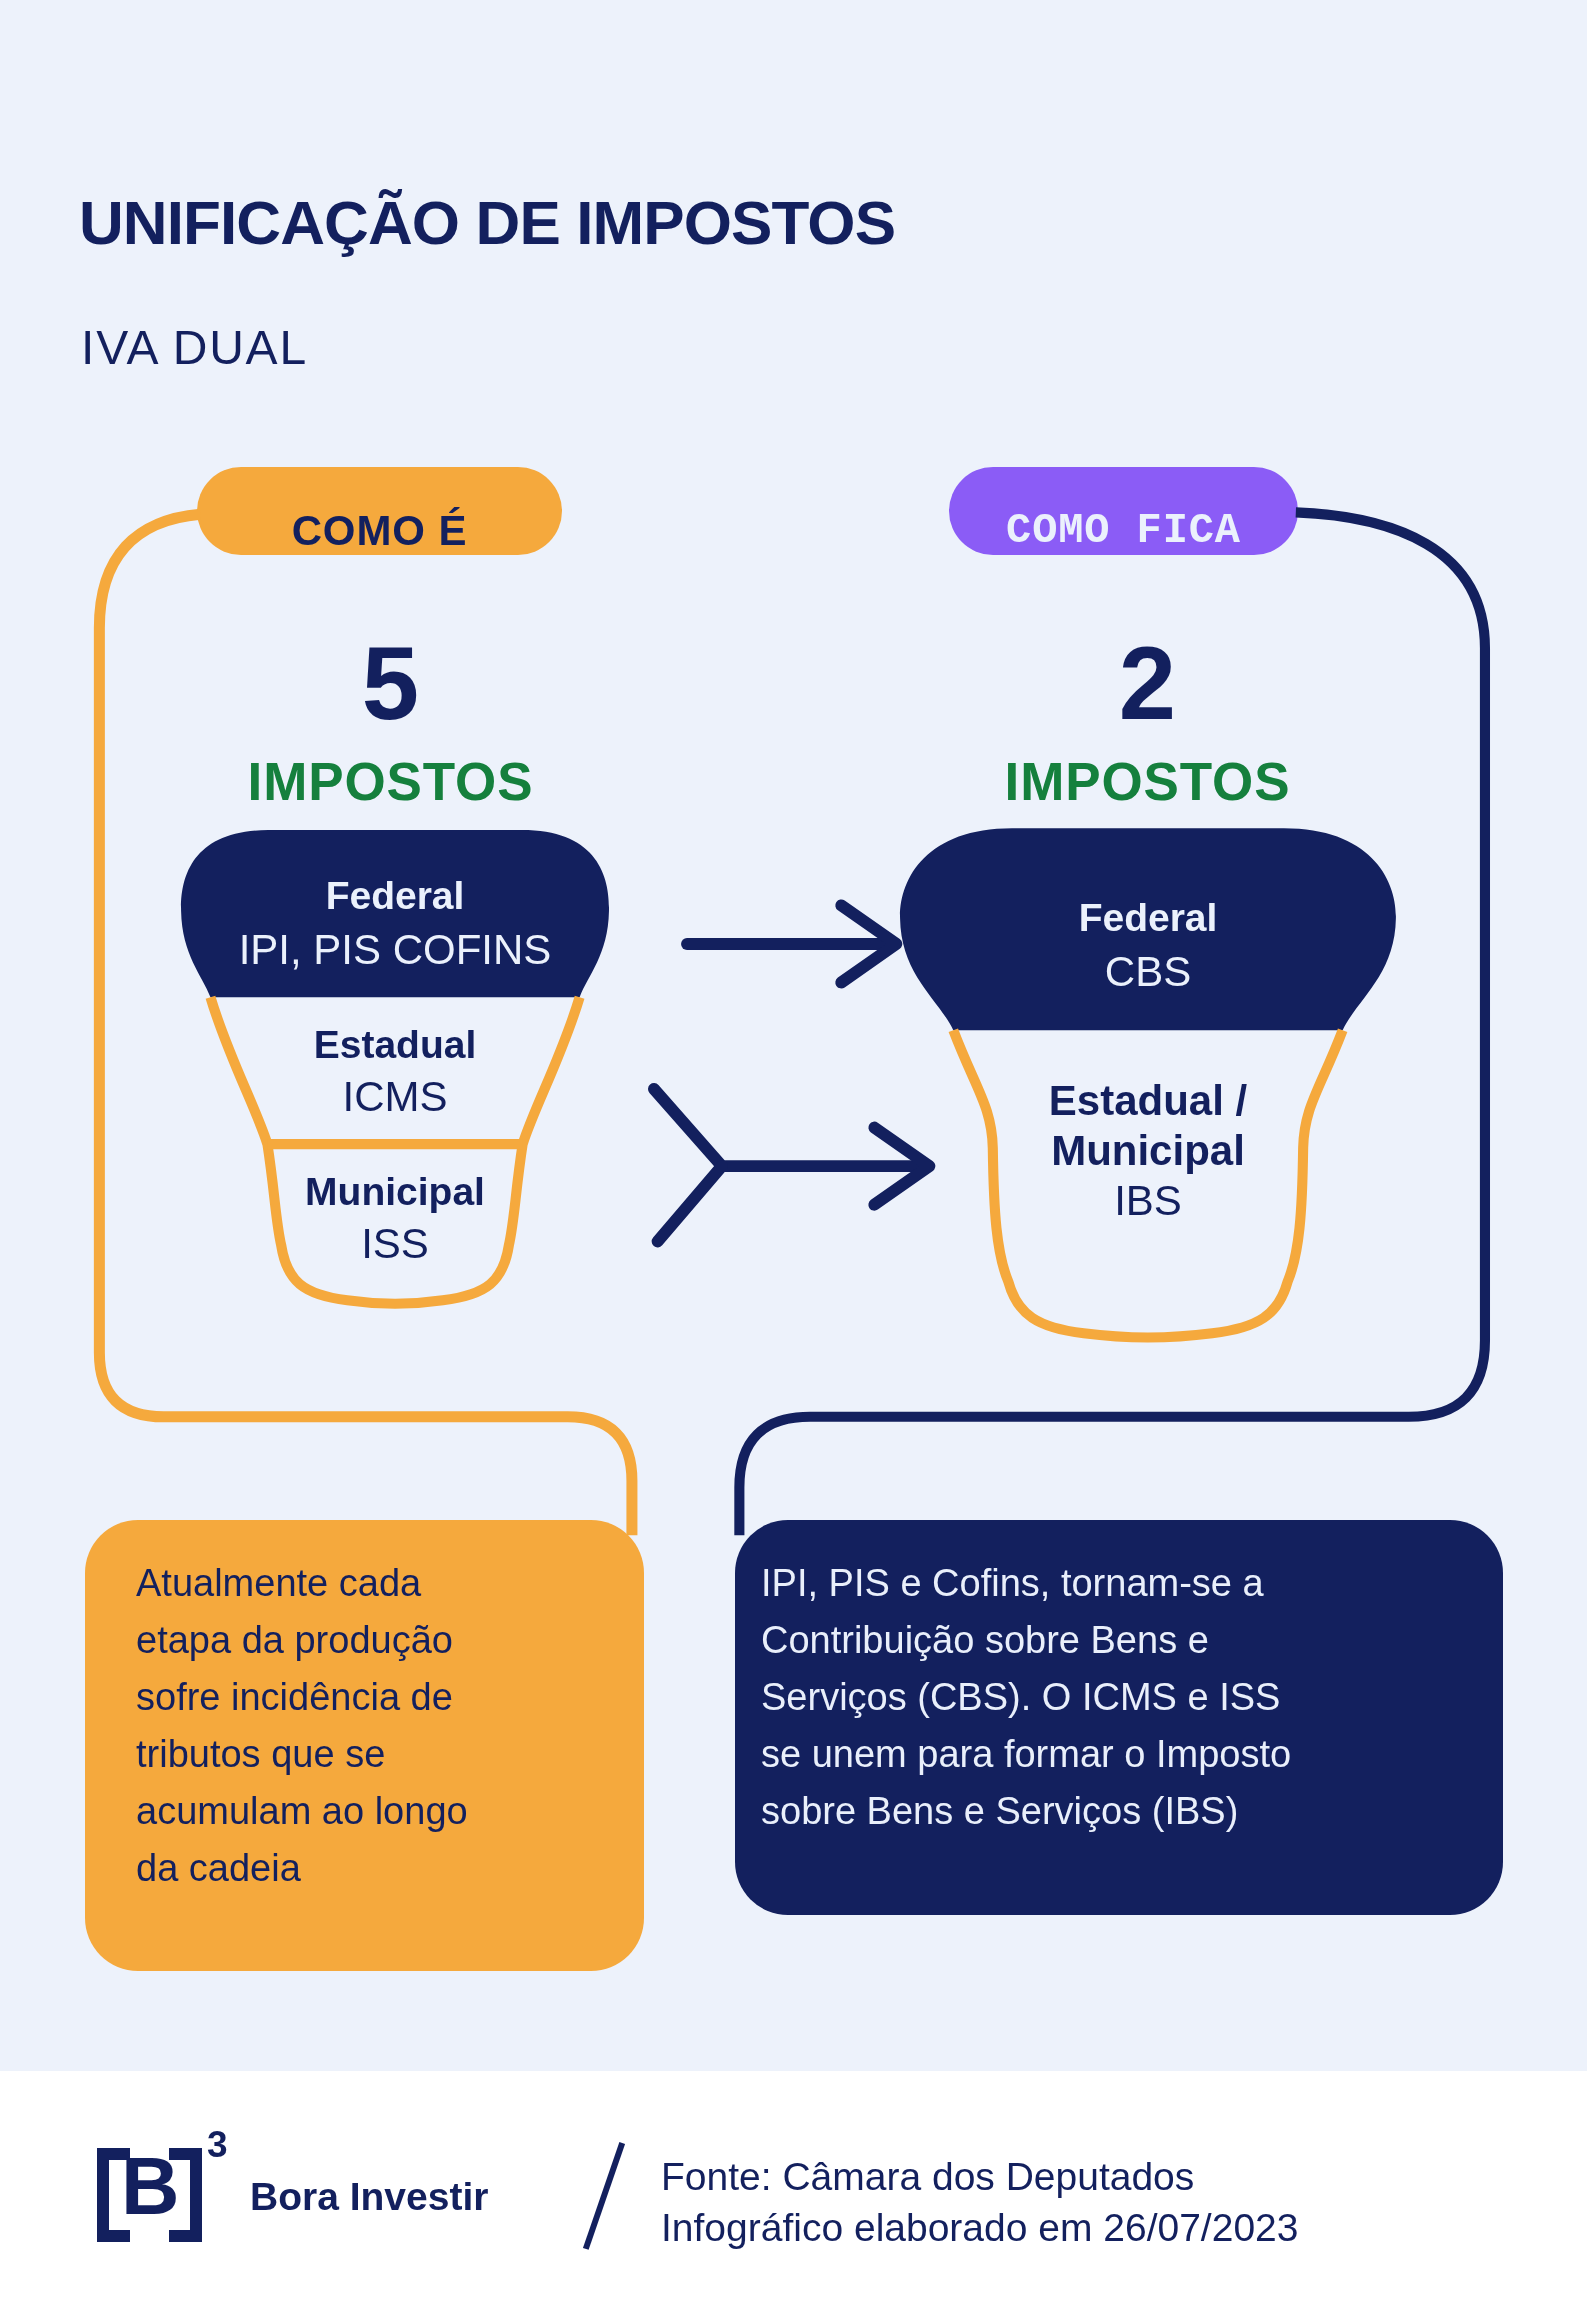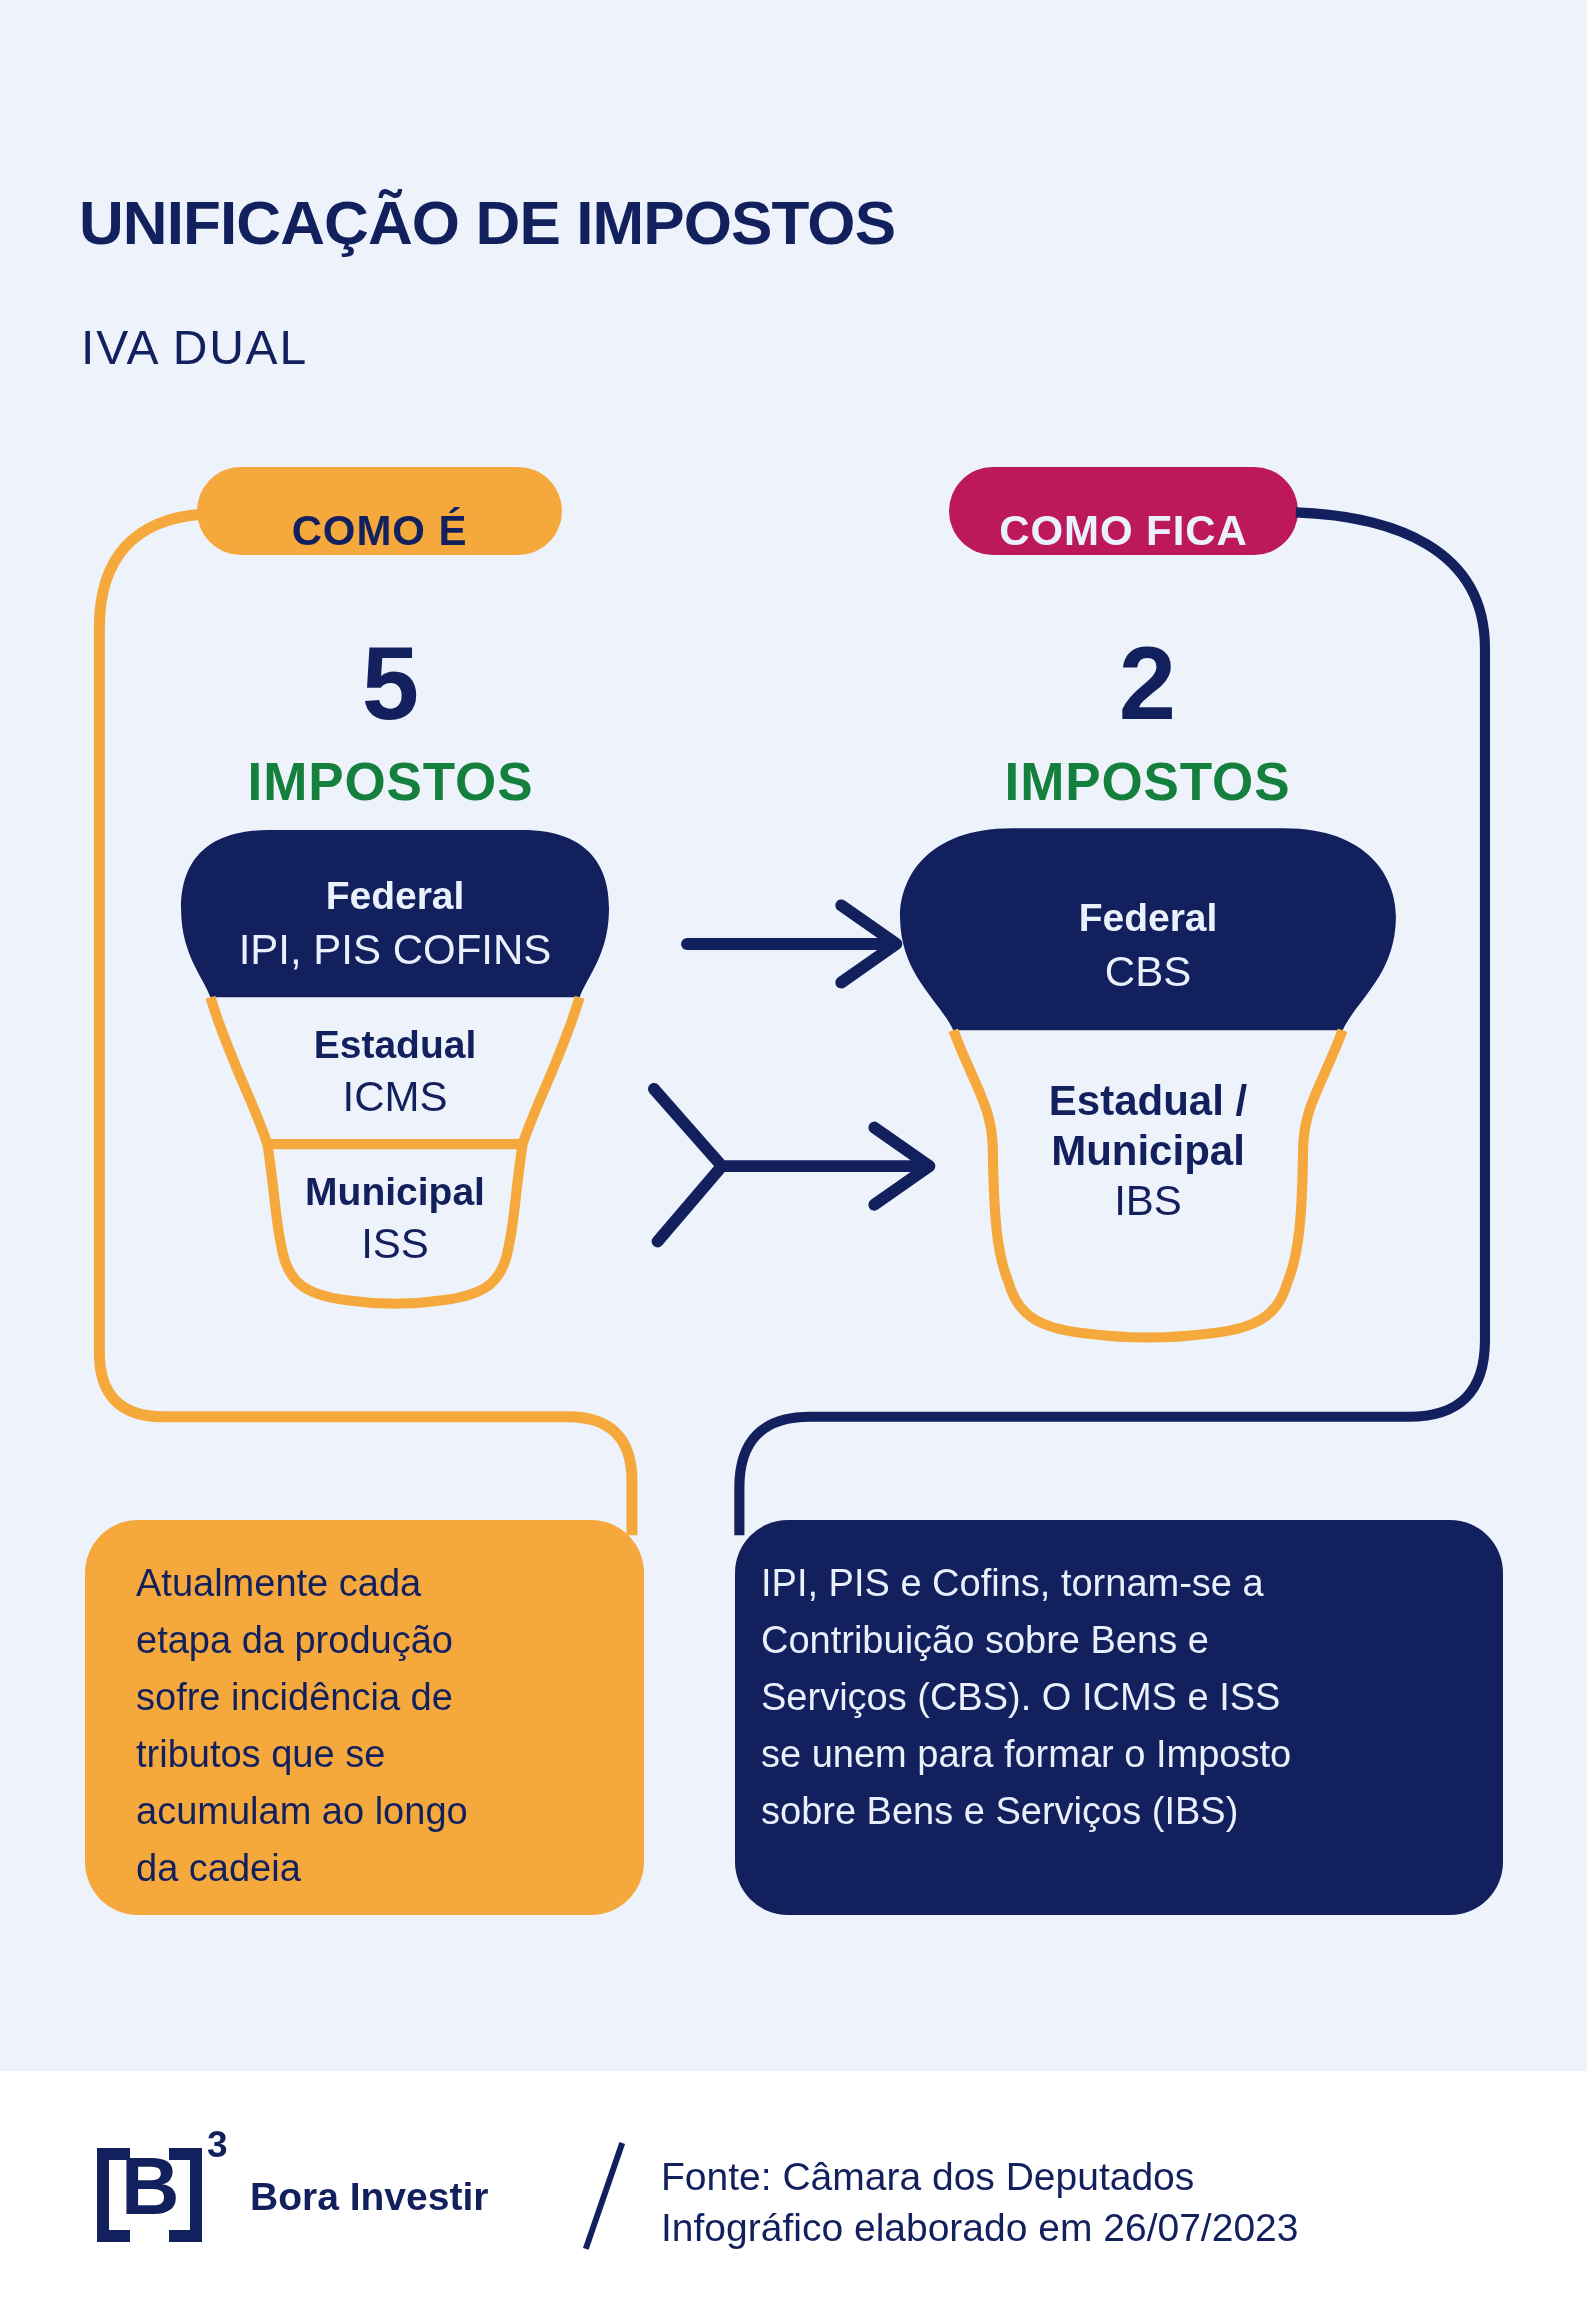--- a/index.html
+++ b/index.html
@@ -21,21 +21,21 @@
     left:81px;top:320px;
     font-size:48px;font-weight:400;letter-spacing:1.8px;
     color:#13205e;
   }
   .pill{
     top:467px;height:88px;border-radius:44px;
     font-size:42px;font-weight:800;letter-spacing:0.9px;
     display:flex;align-items:flex-end;justify-content:center;
   }
   .pill-before{left:197px;width:365px;background:#f5a93d;color:#13205e;}
-  .pill-after{left:949px;width:349px;background:#be185d;color:#ebf1fc;}
+  .pill-after{left:949px;width:349px;background:#8b5cf6;color:#ebf1fc;font-family:Liberation Mono, monospace;}
   .count{
     top:632px;width:367px;text-align:center;
     font-size:103px;font-weight:800;line-height:1;color:#13205e;
   }
   .count-label{
     top:751px;width:367px;text-align:center;
     font-size:53px;font-weight:800;letter-spacing:0.9px;color:#15803d;
   }
   .col-before{left:207px;}
   .col-after{left:964px;}
@@ -47,21 +47,21 @@
   .fl-bold{font-weight:800;font-size:39px;}
   .fl-reg{font-weight:400;font-size:42px;}
   .on-navy{color:#ebf1fc;}
   .on-light{color:#13205e;}
   .wrap-narrow{width:275px;}
   .note-box{
     border-radius:53px;
     line-height:1.5;font-size:38px;
   }
   .note-before{
-    left:85px;top:1520px;width:559px;height:395px;
+    left:85px;top:1520px;width:559px;height:451px;
     background:#f5a93d;color:#13205e;
   }
   .note-before .note-text{position:absolute;left:51px;top:35px;width:349px;}
   .note-after{
     left:735px;top:1520px;width:768px;height:395px;
     background:#13205e;color:#e9effb;
   }
   .note-after .note-text{position:absolute;left:26px;top:35px;width:537px;}
   .footer{
     left:0;top:2071px;width:1588px;height:242px;background:#ffffff;

